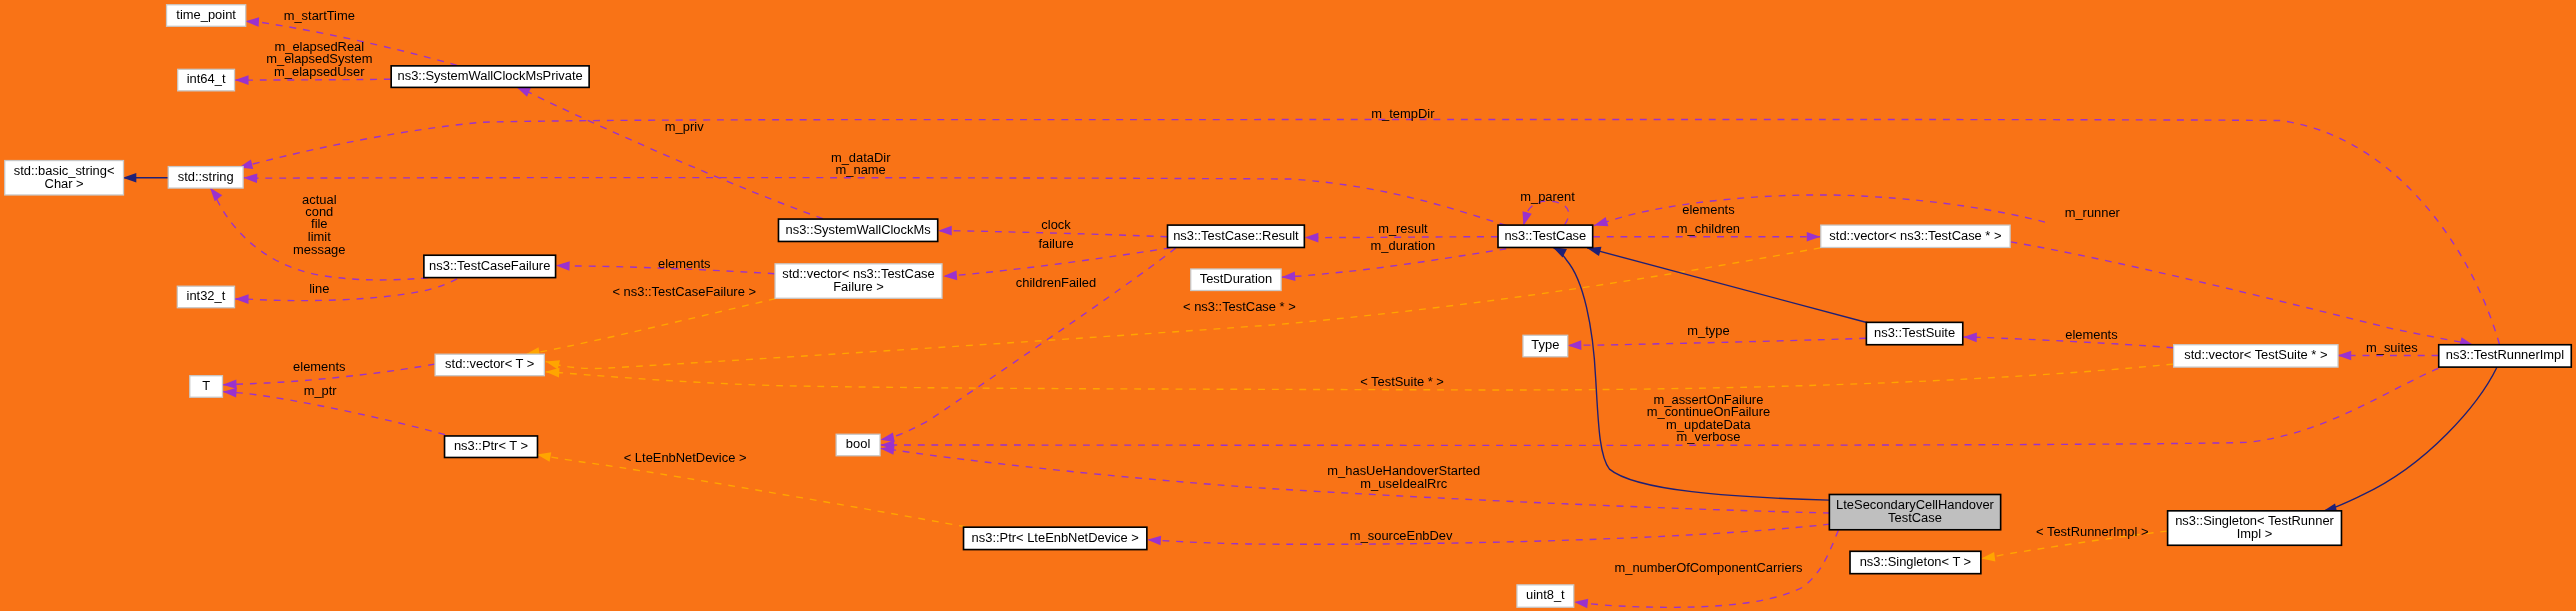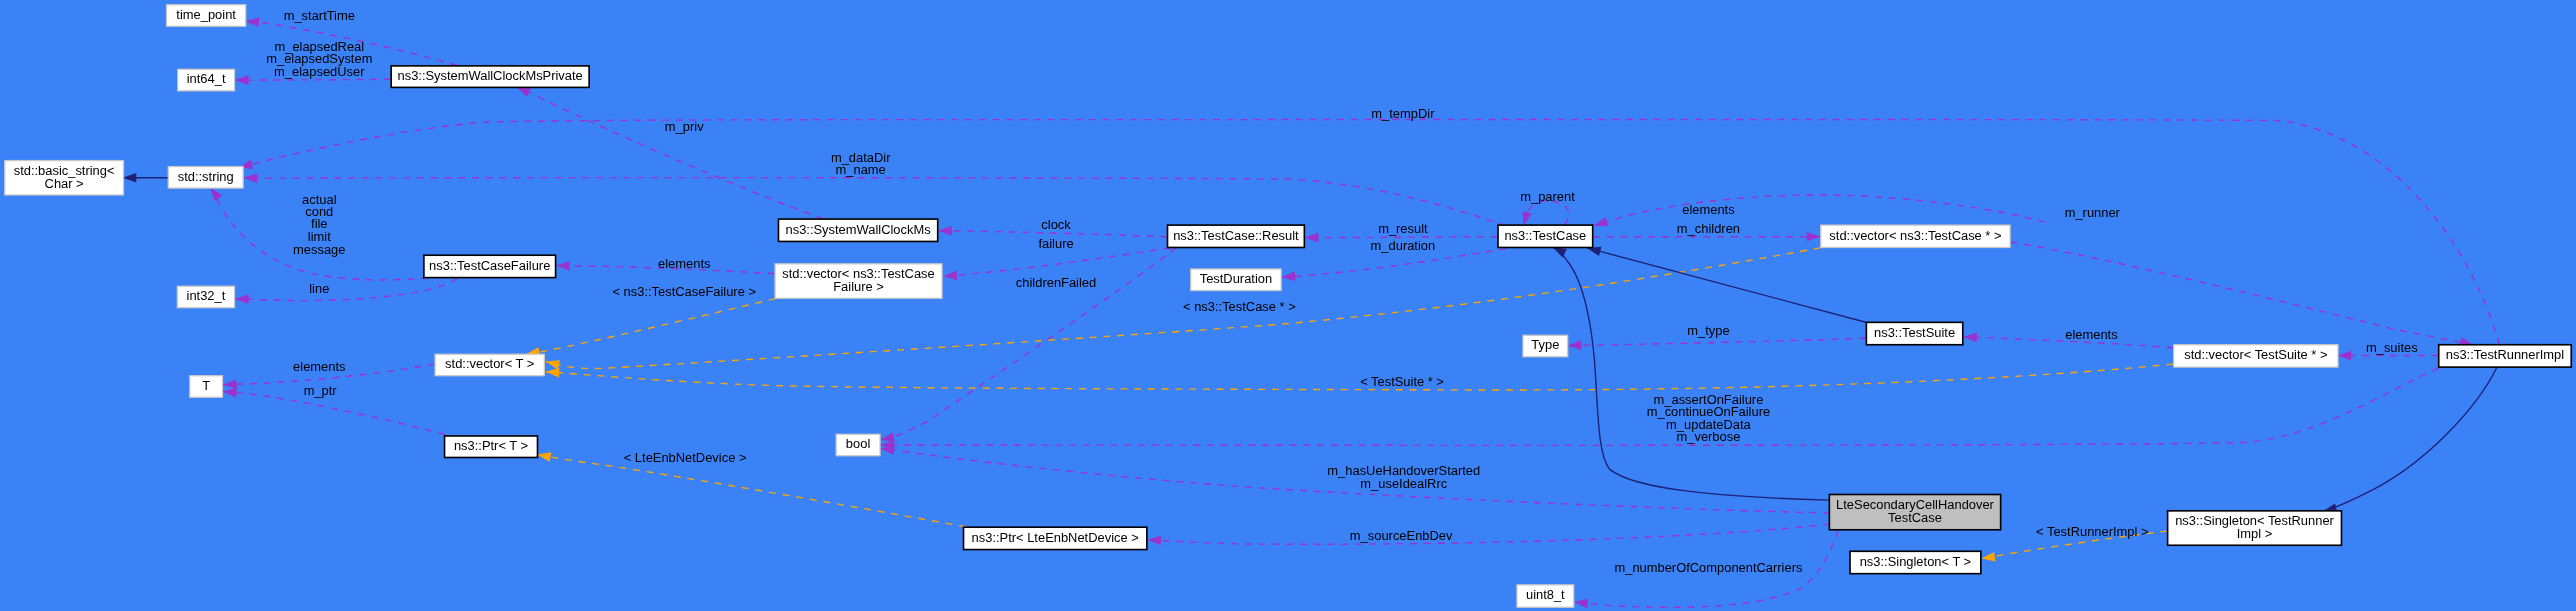--- a/index.html
+++ b/index.html
@@ -1,17 +1,17 @@
 <!DOCTYPE html>
 <html style="font-size:13.8px"><head>
 <meta charset="utf-8">
 <title>LteSecondaryCellHandoverTestCase collaboration graph</title>
 <style>
   html,body{margin:0;padding:0;background:#ffffff;-webkit-font-smoothing:antialiased;}
-  #page{position:relative;width:2576px;height:612px;background:#3b82f6;overflow:hidden;}
+  #page{position:relative;width:2576px;height:612px;background:#f97316;overflow:hidden;}
   svg#graph{position:absolute;left:0;top:0;width:2576px;height:612px;display:block;
             shape-rendering:geometricPrecision;}
   text{font-family:"Liberation Sans",sans-serif;font-size:15px;fill:#000000;}
   .nodetext{text-anchor:middle;dominant-baseline:middle;}
   .edgetext{text-anchor:middle;dominant-baseline:middle;}
   .edge{fill:none;stroke-width:1.6;stroke-dasharray:8,8;stroke-linecap:butt;}
   .edge.solid{stroke-dasharray:none;stroke-width:1.6;}
   .arrow{stroke:none;}
   rect.node{stroke-width:1.5;}
   rect.node.bold{stroke-width:1.9;}

